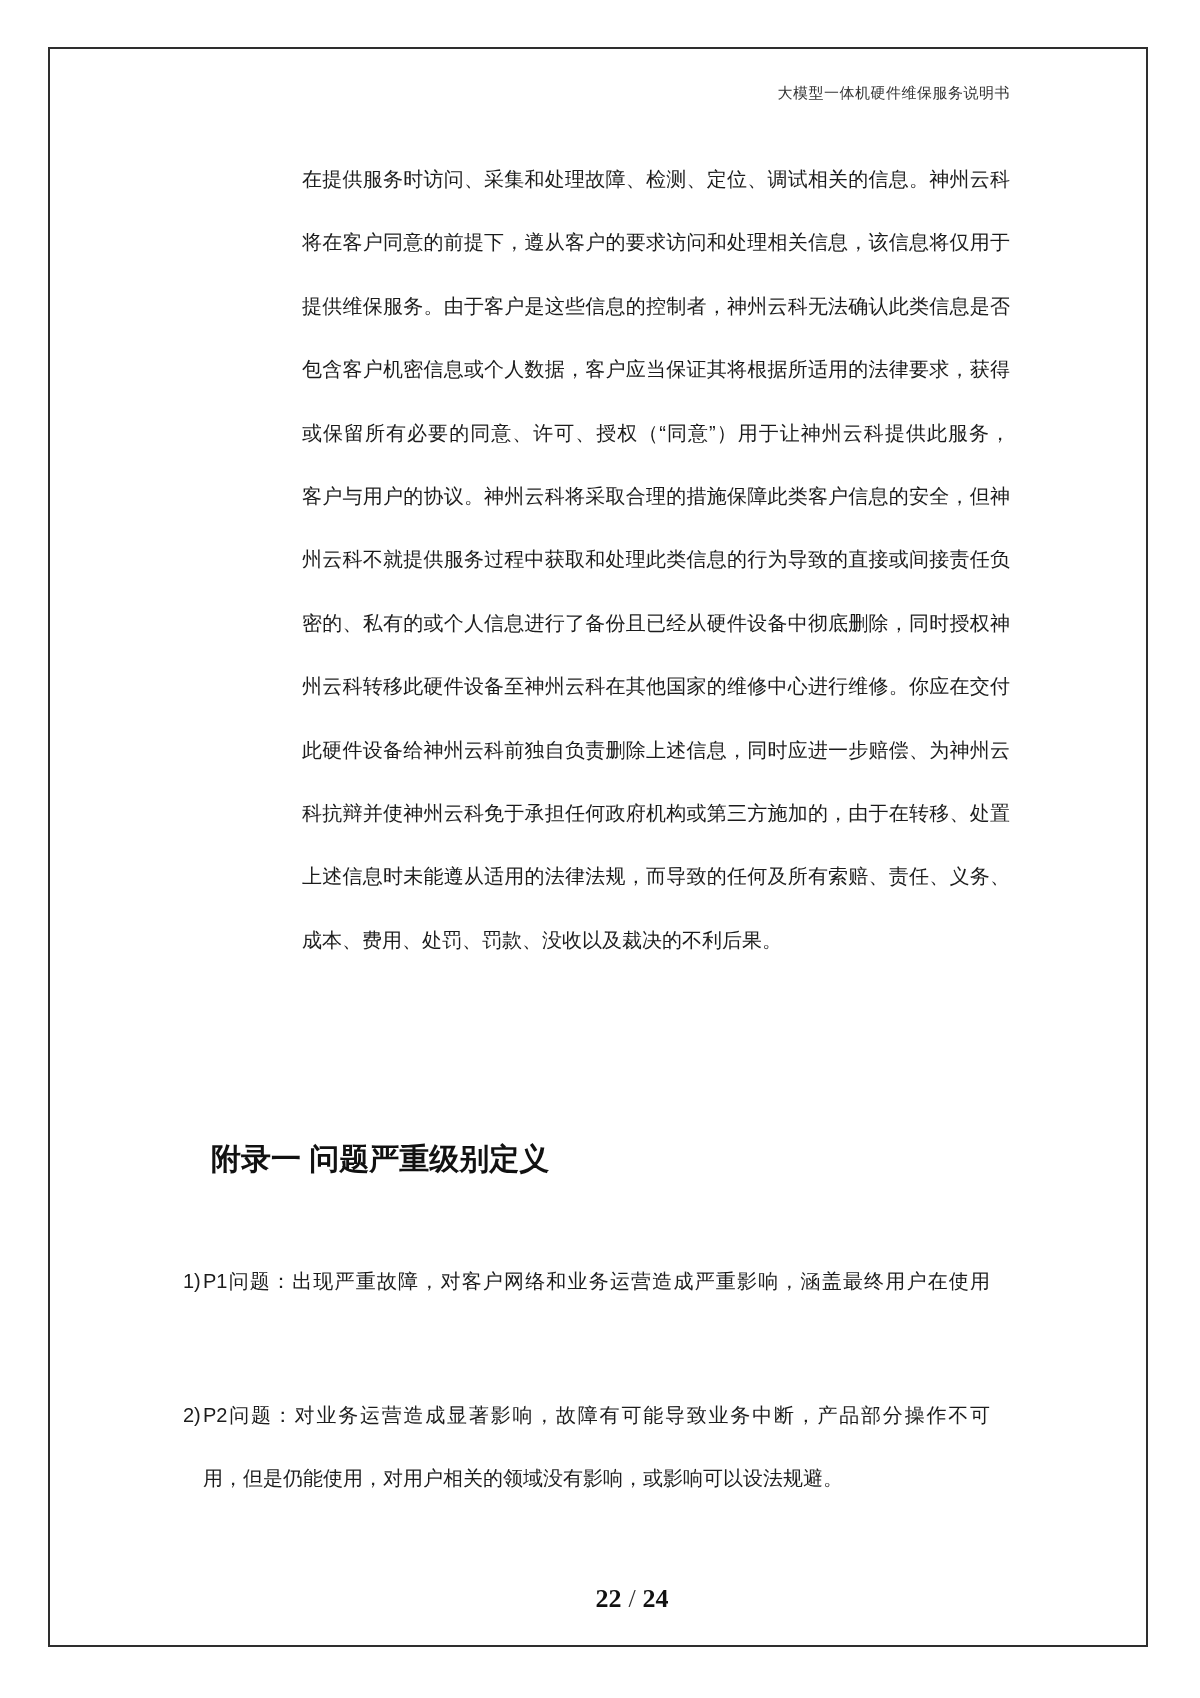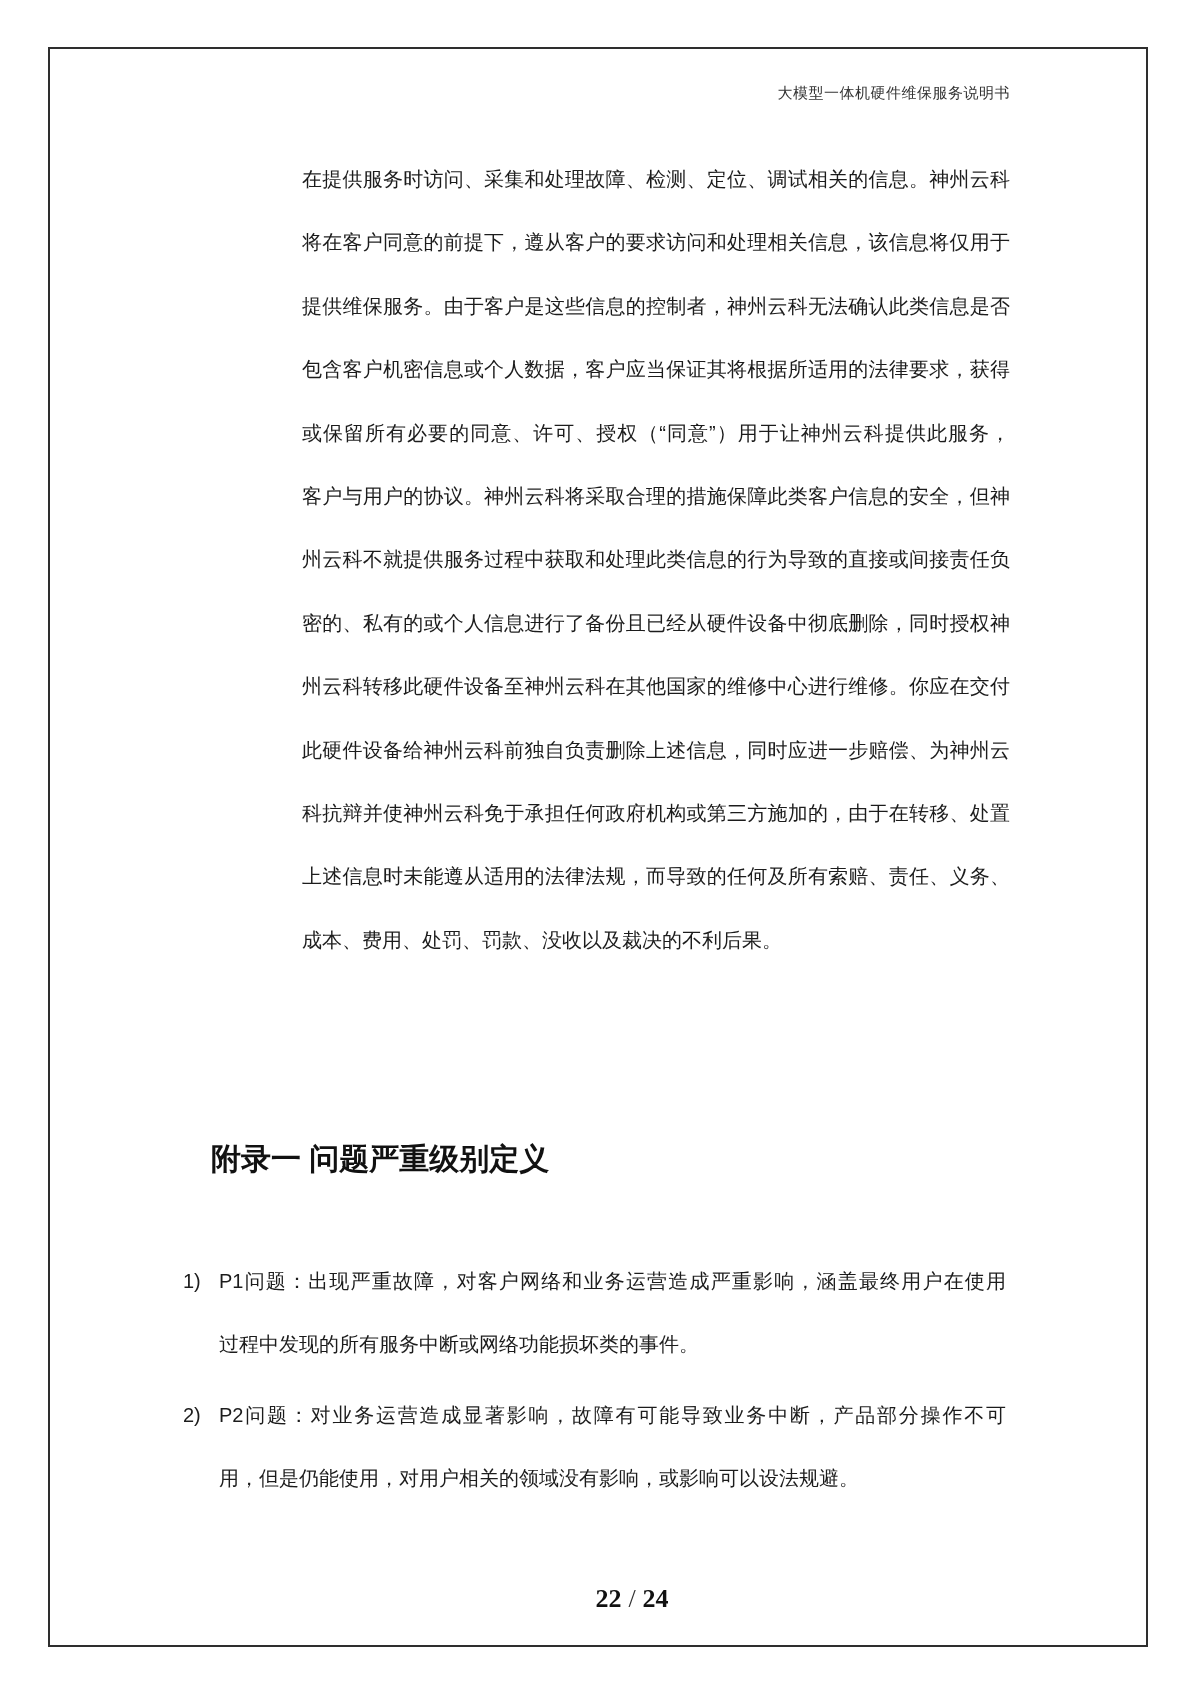--- a/index.html
+++ b/index.html
@@ -64,21 +64,21 @@
   }
   .list-item.item-1 { top: 1250px; }
   .list-item.item-2 { top: 1384px; }
   .item-marker {
     position: absolute;
     left: 0; top: 0;
     height: 63.4px;
     line-height: 63.4px;
   }
   .item-lines {
-    margin-left: 36px;
+    margin-left: 20px;
     width: 787px;
   }
   .doc-footer {
     position: absolute;
     left: 0; top: 1584px;
     width: 1200px;
     text-align: center;
     font-family: "Liberation Serif", serif;
     font-size: 26px;
     font-weight: bold;
@@ -113,21 +113,20 @@
   <div class="line">上述信息时未能遵从适用的法律法规，而导致的任何及所有索赔、责任、义务、</div>
   <div class="line last">成本、费用、处罚、罚款、没收以及裁决的不利后果。</div>
 </div>
 
 <div class="appendix-title">附录一 问题严重级别定义</div>
 
 <div class="list-item item-1">
   <span class="item-marker">1)</span>
   <div class="item-lines">
     <div class="line">P1问题：出现严重故障，对客户网络和业务运营造成严重影响，涵盖最终用户在使用</div>
-    <div class="line last">过程中发现的所有服务中断或网络功能损坏类的事件。</div>
   </div>
 </div>
 
 <div class="list-item item-2">
   <span class="item-marker">2)</span>
   <div class="item-lines">
     <div class="line">P2问题：对业务运营造成显著影响，故障有可能导致业务中断，产品部分操作不可</div>
     <div class="line last">用，但是仍能使用，对用户相关的领域没有影响，或影响可以设法规避。</div>
   </div>
 </div>

